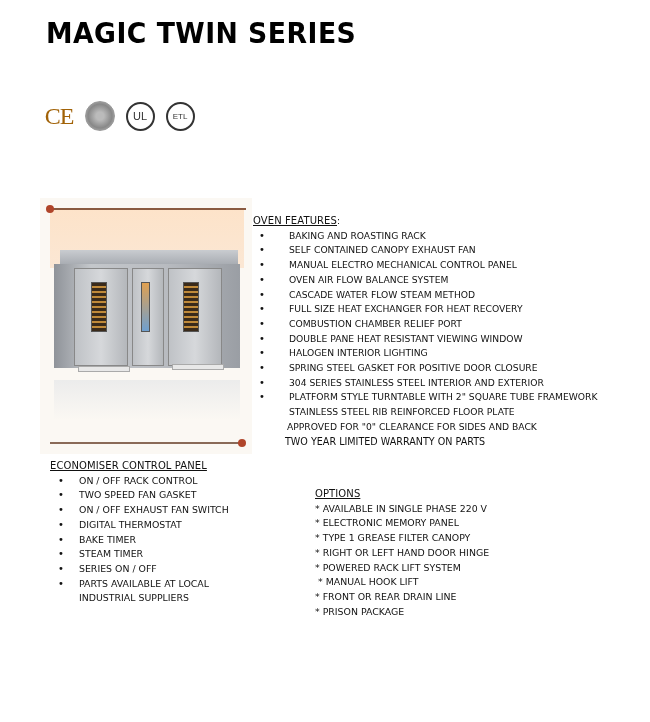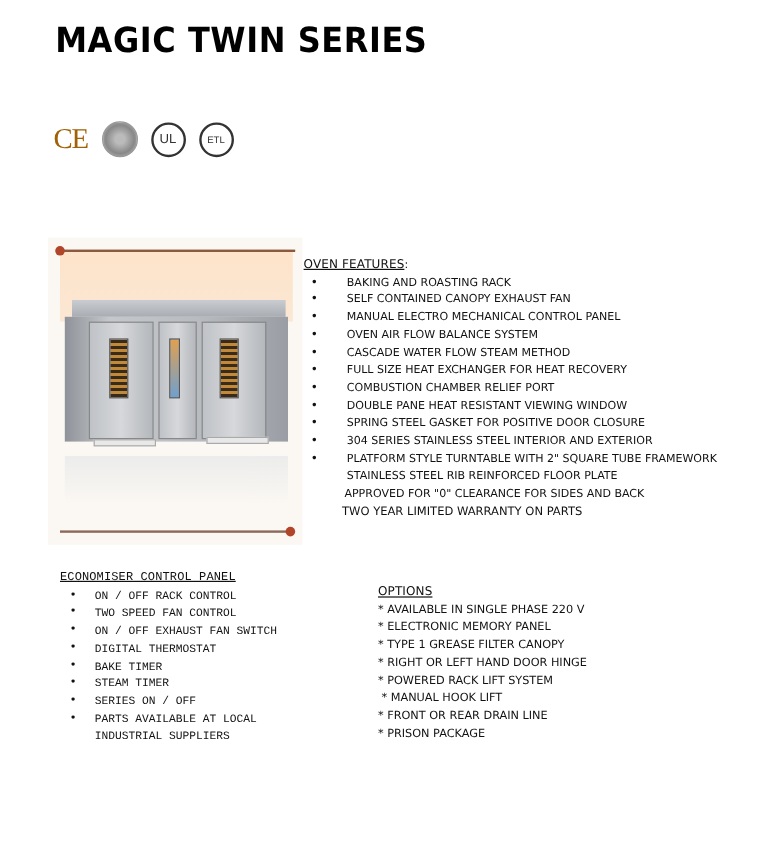--- a/index.html
+++ b/index.html
@@ -34,21 +34,21 @@
   .step { position:absolute; height:4px; background:#e8e8e8; border:1px solid #aaa; }
   .reflect { position:absolute; left:14px; top:182px; width:186px; height:40px; background:linear-gradient(#e8e9ea,#fbf8f3); opacity:.8; }
   .heading { font-size:10px; text-decoration:underline; letter-spacing:0.1px; }
   .features { position:absolute; left:253px; top:214px; font-size:9.2px; line-height:14.7px; }
   .features ul, .panel ul { list-style:none; margin:0; padding:0; }
   .features li.b { padding-left:36px; position:relative; }
   .features li.b::before, .panel li::before { content:"•"; position:absolute; left:6px; font-size:10px; }
   .features li.p1 { padding-left:36px; }
   .features li.p2 { padding-left:34px; }
   .features li.p3 { padding-left:32px; font-size:9.6px; }
-  .panel { position:absolute; left:50px; top:475px; font-size:9.4px; line-height:14.7px;font-family:Liberation Mono, monospace; }
+  .panel { position:absolute; left:50px; top:459px; font-size:9.4px; line-height:14.7px; }
   .panel li { padding-left:29px; position:relative; }
   .panel li::before { left:8px; }
   .options { position:absolute; left:315px; top:487px; font-size:9.4px; line-height:14.7px; }
   .options ul { list-style:none; margin:0; padding:0; }
 </style>
 </head>
 <body>
 
 <div class="title">MAGIC TWIN SERIES</div>
 
@@ -90,34 +90,35 @@
   <div><span class="heading">OVEN FEATURES</span><span>:</span></div>
   <ul>
     <li class="b">BAKING AND ROASTING RACK</li>
     <li class="b">SELF CONTAINED CANOPY EXHAUST FAN</li>
     <li class="b">MANUAL ELECTRO MECHANICAL  CONTROL PANEL</li>
     <li class="b">OVEN AIR FLOW BALANCE SYSTEM</li>
     <li class="b">CASCADE WATER FLOW STEAM METHOD</li>
     <li class="b">FULL SIZE HEAT EXCHANGER FOR HEAT RECOVERY</li>
     <li class="b">COMBUSTION CHAMBER RELIEF PORT</li>
     <li class="b">DOUBLE PANE HEAT RESISTANT VIEWING WINDOW</li>
+    <li class="b">HALOGEN INTERIOR LIGHTING</li>
     <li class="b">SPRING STEEL GASKET FOR POSITIVE DOOR CLOSURE</li>
     <li class="b">304 SERIES STAINLESS STEEL INTERIOR AND EXTERIOR</li>
     <li class="b">PLATFORM STYLE TURNTABLE WITH 2" SQUARE TUBE FRAMEWORK</li>
     <li class="p1">STAINLESS STEEL RIB REINFORCED FLOOR PLATE</li>
     <li class="p2">APPROVED FOR "0" CLEARANCE FOR SIDES AND BACK</li>
     <li class="p3">TWO YEAR LIMITED  WARRANTY ON PARTS</li>
   </ul>
 </div>
 
 <div class="panel">
   <div class="heading">ECONOMISER CONTROL PANEL</div>
   <ul>
     <li>ON / OFF RACK CONTROL</li>
-    <li>TWO SPEED FAN CONTROL</li>
+    <li>TWO SPEED FAN GASKET</li>
     <li>ON / OFF EXHAUST FAN SWITCH</li>
     <li>DIGITAL THERMOSTAT</li>
     <li>BAKE TIMER</li>
     <li>STEAM TIMER</li>
     <li>SERIES ON / OFF</li>
     <li style="width:150px">PARTS AVAILABLE AT LOCAL INDUSTRIAL  SUPPLIERS</li>
   </ul>
 </div>
 
 <div class="options">

